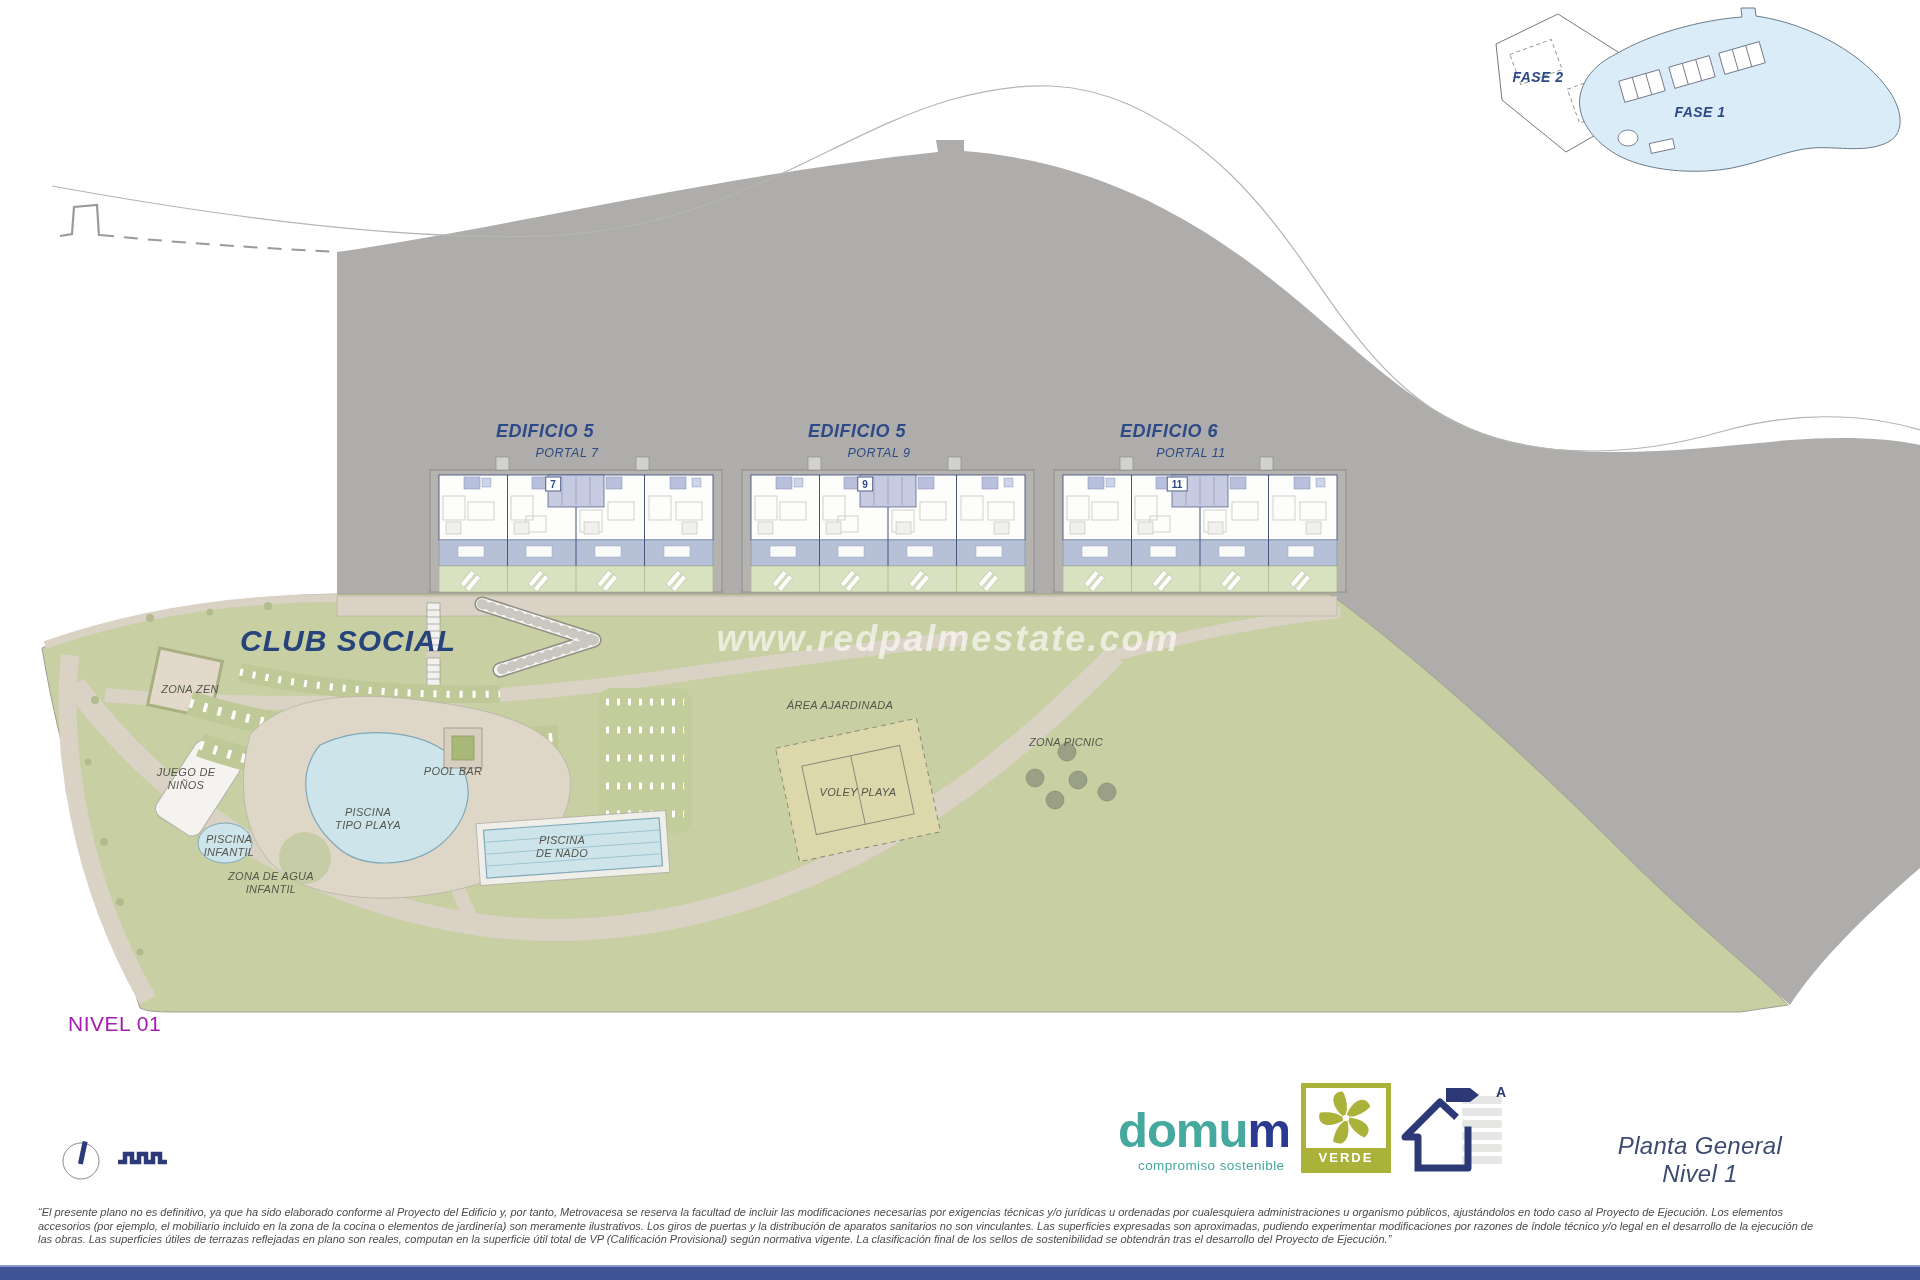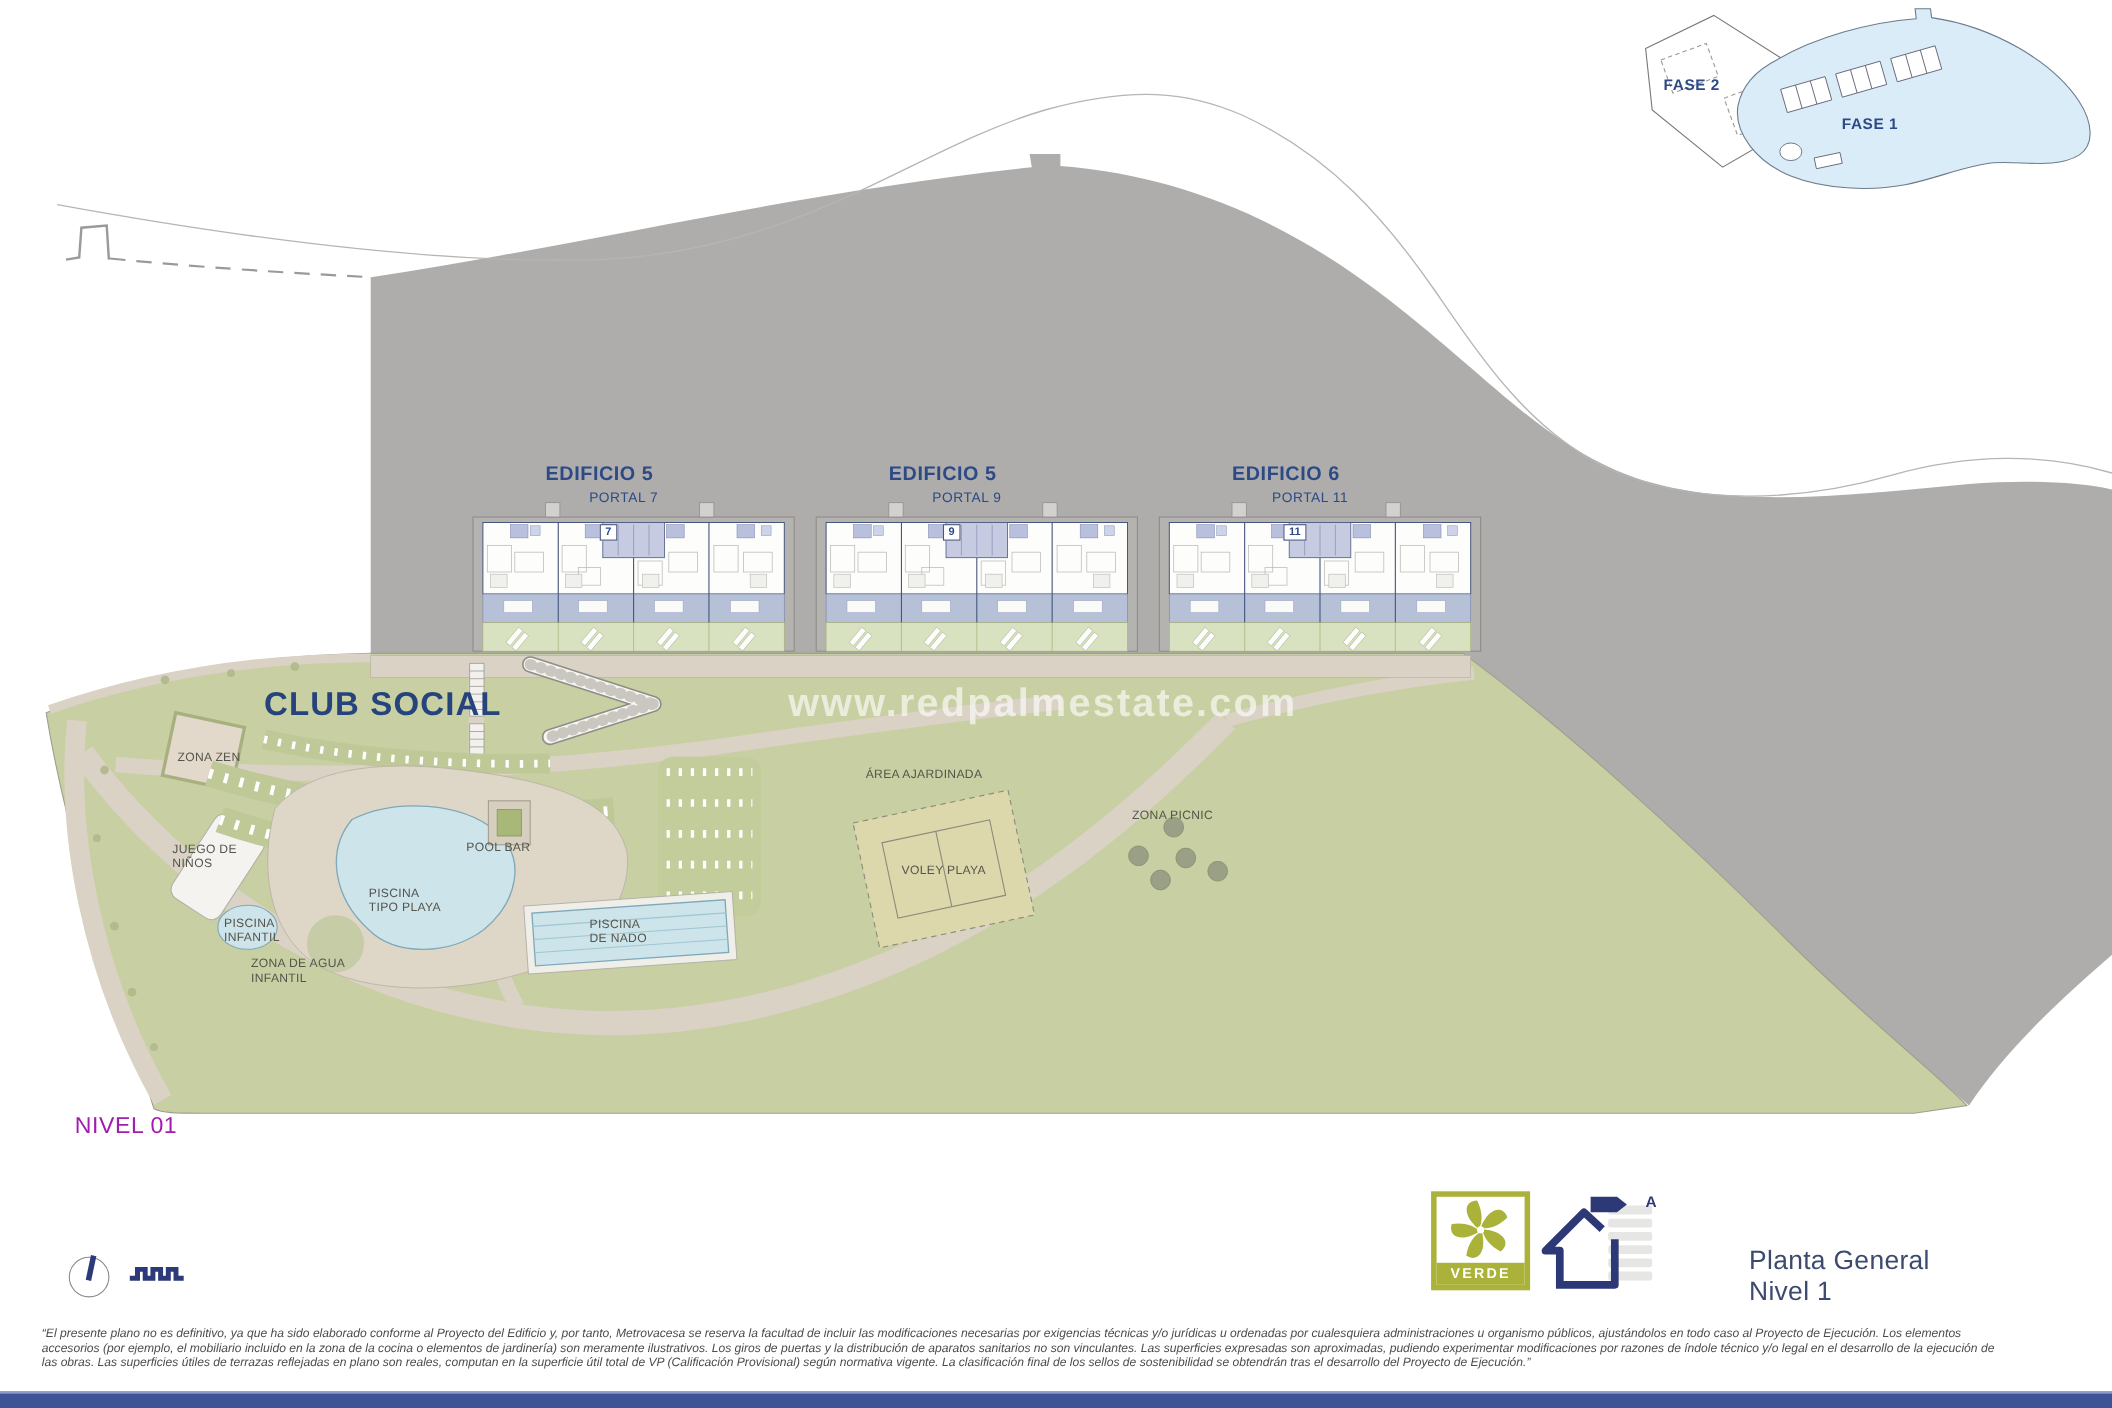--- a/index.html
+++ b/index.html
@@ -1,20 +1,20 @@
 <!DOCTYPE html>
 <html><head>
 <meta charset="utf-8">
 <style>
   html,body{margin:0;padding:0;background:#fff;}
   .canvas{position:relative;width:1920px;height:1280px;background:#ffffff;overflow:hidden;
           font-family:"Liberation Sans",sans-serif;}
   svg.plan{position:absolute;left:0;top:0;}
-  .lbl{position:absolute;transform:translate(-50%,-50%);white-space:pre-line;text-align:left;
-       color:#55554b;font-size:11px;line-height:1.15;letter-spacing:.3px;}
+  .lbl{position:absolute;transform:translate(-50%,-50%);white-space:pre-line;text-align:center;
+       color:#55554b;font-size:11px;line-height:1.15;letter-spacing:.3px;font-style:italic;}
   .navy{color:#2d4a86;}
   .bldg-name{font-size:18px;font-weight:bold;letter-spacing:.5px;}
   .bldg-portal{font-size:12.5px;letter-spacing:.5px;padding-left:44px;}
   .unit-box{position:absolute;transform:translate(-50%,-50%);background:#fff;border:1px solid #46557d;
             color:#2d4a86;font-size:10px;font-weight:bold;padding:1px 4px;line-height:1.1;}
   .club{font-size:30px;font-weight:bold;letter-spacing:1px;color:#26437c;}
   .fase{font-size:14px;font-weight:bold;color:#2d4a86;letter-spacing:.5px;}
   .watermark{font-size:36px;font-weight:bold;color:rgba(255,255,255,.62);letter-spacing:2px;}
   .nivel{position:absolute;left:68px;top:1012px;font-size:21px;color:#a21caf;letter-spacing:.5px;}
   .planta{font-size:24px;color:#3c4a70;}
@@ -304,20 +304,24 @@
   <svg class="abs" style="left:58px;top:1136px" width="46" height="48">
     <circle cx="23" cy="25" r="18" fill="none" stroke="#8a8a88" stroke-width="1"></circle>
     <g transform="rotate(12 23 25)">
         <rect x="20.5" y="5" width="5" height="23" fill="#2d3a7a"></rect>
       </g>
   </svg>
   <svg class="abs" style="left:116px;top:1146px" width="56" height="22">
     <path d="M2,16 h7 v-8 h7 v8 h7 v-8 h7 v8 h7 v-8 h7 v8 h7" fill="none" stroke="#2d3a7a" stroke-width="4.5"></path>
   </svg>
 
+  <div class="domum">
+    <div class="domum-line"><span>domu</span><span class="accent">m</span></div>
+    <div class="domum-tag">compromiso sostenible</div>
+  </div>
 
   <div class="badge">
     <div class="leaf">
       <svg width="58" height="56" viewBox="-30 -30 60 60">
         <g fill="#aab23a">
           <path d="M0,-2 C8,-22 22,-24 26,-12 C18,-4 8,0 0,-2" transform="rotate(0)"></path>
           <path d="M0,-2 C8,-22 22,-24 26,-12 C18,-4 8,0 0,-2" transform="rotate(72)"></path>
           <path d="M0,-2 C8,-22 22,-24 26,-12 C18,-4 8,0 0,-2" transform="rotate(144)"></path>
           <path d="M0,-2 C8,-22 22,-24 26,-12 C18,-4 8,0 0,-2" transform="rotate(216)"></path>
           <path d="M0,-2 C8,-22 22,-24 26,-12 C18,-4 8,0 0,-2" transform="rotate(288)"></path>

